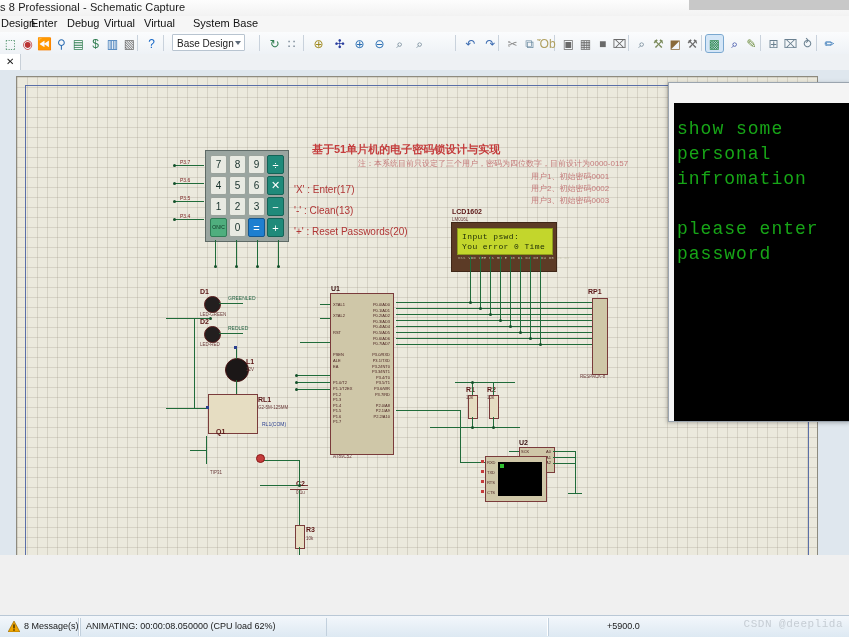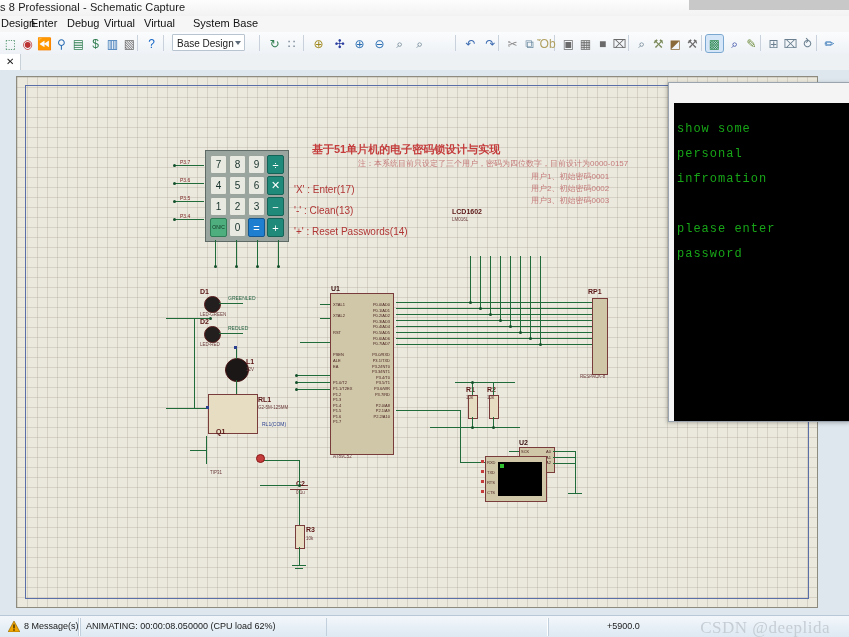--- a/index.html
+++ b/index.html
@@ -66,21 +66,21 @@
     background:#eef1f4;border-bottom:1px solid #c8d0d8;
   }
   .tabstrip .tab{
     position:absolute;left:0;top:0;height:16px;padding:0 6px;
     font-size:10px;line-height:16px;background:#fff;
     border-right:1px solid #c8d0d8;color:#222;cursor:default;
   }
 
   
   .canvas-wrap{
-    position:absolute;left:0;top:70px;width:849px;height:545px;
+    position:absolute;left:0;top:70px;width:849px;height:485px;
     background:#dfe7ee;overflow:hidden;
   }
   .sheet{
     position:absolute;left:16px;top:6px;width:800px;height:530px;
     background:#ebe9dd;
     background-image:
       linear-gradient(rgba(150,140,125,.25) 1px,transparent 1px),
       linear-gradient(90deg,rgba(150,140,125,.25) 1px,transparent 1px);
     background-size:10px 10px;
     border:1px solid #8d8a7e;
@@ -170,41 +170,41 @@
     background:#f4f4f4;border-bottom:1px solid #d0d0d0;
     font-size:10px;color:#222;line-height:19px;padding-left:6px;box-sizing:border-box;
   }
   .vterm-body{
     position:absolute;left:5px;top:20px;right:0;bottom:0;
     background:#000;overflow:hidden;
   }
   .vterm-text{
     position:absolute;left:3px;top:14px;right:0;
     font-family:"Liberation Mono","DejaVu Sans Mono",monospace;
-    font-size:12px;line-height:25px;color:#17a517;
+    font-size:18px;line-height:25px;color:#17a517;
     white-space:pre;letter-spacing:1px;
   }
 
   
   .statusbar{
     position:absolute;left:0;top:615px;width:849px;height:22px;
     background:linear-gradient(#f3f7fb,#dce8f2);
     border-top:1px solid #b9c8d6;
   }
   .sb-cell{
     position:absolute;top:2px;height:18px;
     border-left:1px solid #c2d0dd;border-right:1px solid #ffffff;
   }
   .sb-text{position:absolute;top:5px;font-size:9px;color:#1a1a1a;white-space:nowrap;}
   .sb-warn{
     position:absolute;left:8px;top:5px;width:12px;height:11px;
   }
   .watermark{
-    position:absolute;right:19px;top:2px;font-size:17px;color:#c6cdd4;
-    font-family:Liberation Serif, serif;letter-spacing:.5px;
+    position:absolute;right:6px;top:2px;font-size:11px;color:#c6cdd4;
+    font-family:Liberation Mono, monospace;letter-spacing:.5px;
   }
 </style>
 </head>
 <body>
 
 <div id="app">
 
   <div class="titlebar">
     <div class="tl-text">s 8 Professional - Schematic Capture</div>
     <div class="tb-topright"></div>
@@ -360,21 +360,21 @@
     </div>
 
     <div class="sch-title" style="left:312px;top:72px">基于51单片机的电子密码锁设计与实现</div>
     <div class="sch-note" style="left:358px;top:88px">注：本系统目前只设定了三个用户，密码为四位数字，目前设计为0000-0157</div>
     <div class="sch-note" style="left:531px;top:101px">用户1、初始密码0001</div>
     <div class="sch-note" style="left:531px;top:113px">用户2、初始密码0002</div>
     <div class="sch-note" style="left:531px;top:125px">用户3、初始密码0003</div>
 
     <div class="sch-label" style="left:294px;top:114px">'X' : Enter(17)</div>
     <div class="sch-label" style="left:294px;top:135px">'-' : Clean(13)</div>
-    <div class="sch-label" style="left:294px;top:156px">'+' : Reset Passwords(14)</div>
+    <div class="sch-label" style="left:294px;top:156px">'+' : Reset Passwords(20)</div>
 
     <div class="keypad" style="top:80px" id="keypad">
         <div class="key light" style="left: 4px; top: 4px;">7</div>
         <div class="key light" style="left: 23px; top: 4px;">8</div>
         <div class="key light" style="left: 42px; top: 4px;">9</div>
         <div class="key teal" style="left: 61px; top: 4px;">÷</div>
         <div class="key light" style="left: 4px; top: 25px;">4</div>
         <div class="key light" style="left: 23px; top: 25px;">5</div>
         <div class="key light" style="left: 42px; top: 25px;">6</div>
         <div class="key teal" style="left: 61px; top: 25px;">✕</div>
@@ -405,20 +405,27 @@
     <div class="w wv" style="left:236px;top:170px;height:26px"></div>
     <div class="w wv" style="left:257px;top:170px;height:26px"></div>
     <div class="w wv" style="left:278px;top:170px;height:26px"></div>
     <div class="jd" style="left:214px;top:195px"></div>
     <div class="jd" style="left:235px;top:195px"></div>
     <div class="jd" style="left:256px;top:195px"></div>
     <div class="jd" style="left:277px;top:195px"></div>
 
     <div class="refname" style="left:452px;top:138px">LCD1602</div>
     <div class="ic-sub" style="left:452px;top:147px">LM016L</div>
+    <div class="lcd-body" style="top:152px">
+      <div class="lcd-screen">
+        <div class="lcd-line" style="top:3px">Input pswd:</div>
+        <div class="lcd-line" style="top:13px">You error 0 Time</div>
+      </div>
+      <div class="lcd-pins">VSS VDD VEE  RS RW E  D0 D1 D2 D3 D4 D5 D6 D7</div>
+    </div>
 
     <div class="ic" style="left:330px;top:223px;width:62px;height:160px"></div>
     <div class="ic-name" style="left:331px;top:215px">U1</div>
     <div class="ic-sub" style="left:333px;top:384px">AT89C52</div>
     <div class="pinlbl" style="left:333px;top:232px">XTAL1<br><br>XTAL2<br><br><br>RST<br><br><br><br>PSEN<br>ALE<br>EA<br><br><br>P1.0/T2<br>P1.1/T2EX<br>P1.2<br>P1.3<br>P1.4<br>P1.5<br>P1.6<br>P1.7</div>
     <div class="pinlbl r" style="left:352px;top:232px;width:38px">P0.0/AD0<br>P0.1/AD1<br>P0.2/AD2<br>P0.3/AD3<br>P0.4/AD4<br>P0.5/AD5<br>P0.6/AD6<br>P0.7/AD7<br><br>P3.0/RXD<br>P3.1/TXD<br>P3.2/INT0<br>P3.3/INT1<br>P3.4/T0<br>P3.5/T1<br>P3.6/WR<br>P3.7/RD<br><br>P2.0/A8<br>P2.1/A9<br>P2.2/A10</div>
 
     <div class="w wh" style="left:320px;top:234px;width:10px"></div>
     <div class="w wh" style="left:320px;top:248px;width:10px"></div>
     <div class="w wh" style="left:300px;top:272px;width:30px"></div>

